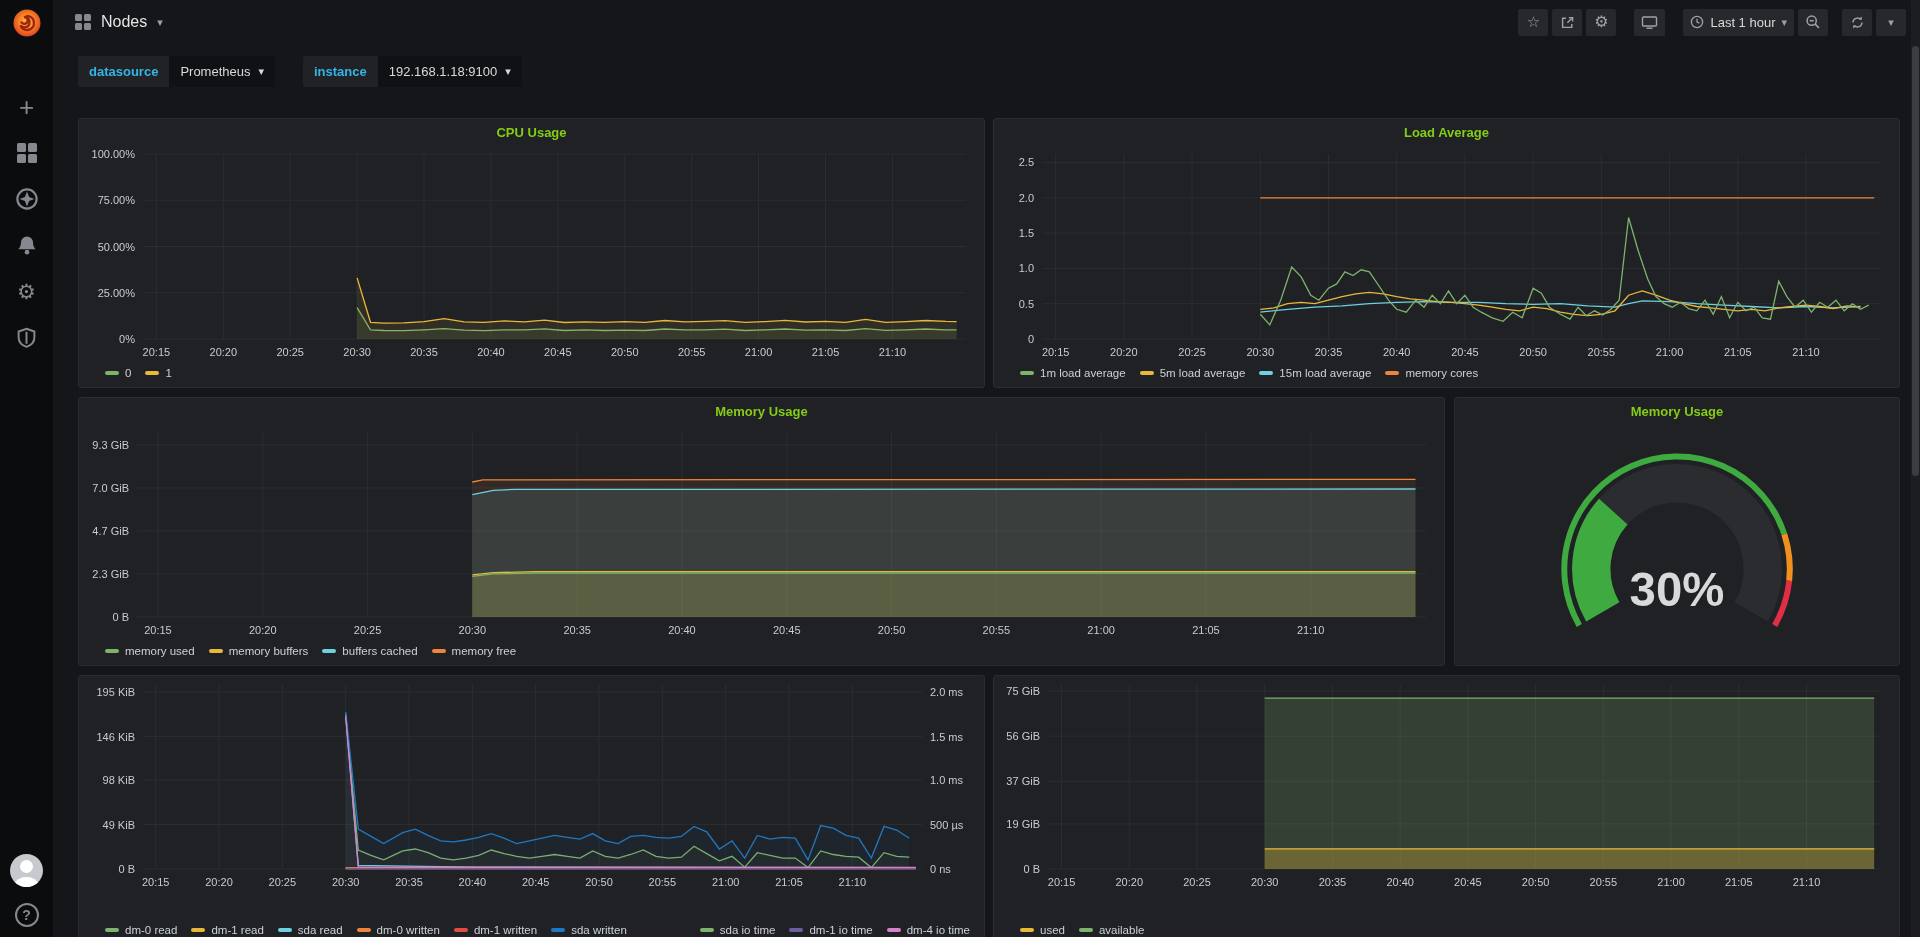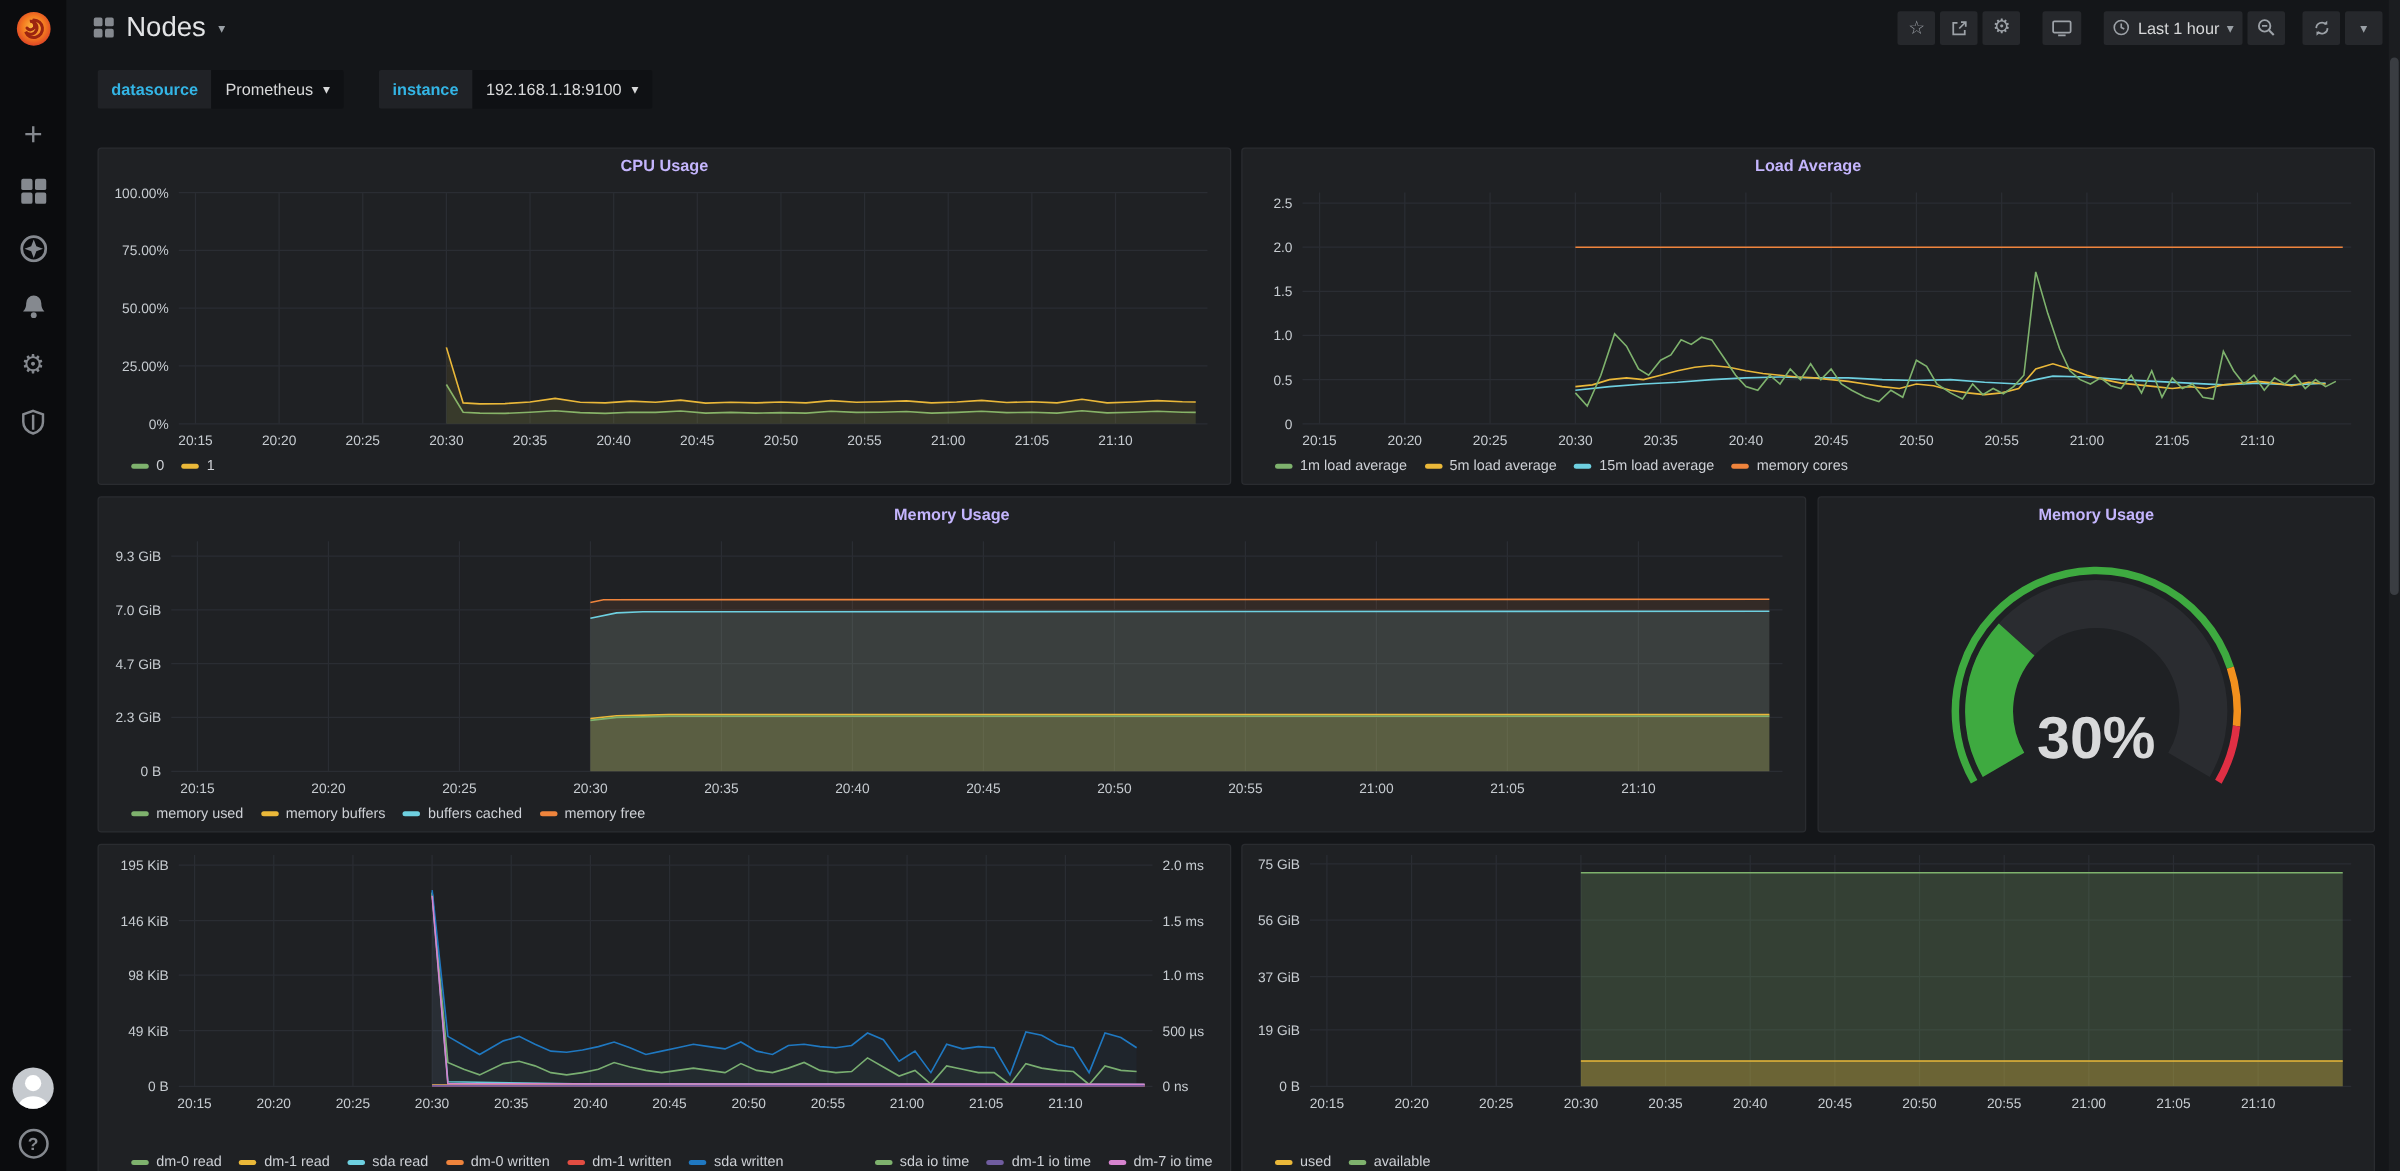--- a/index.html
+++ b/index.html
@@ -24,21 +24,21 @@
     color:#85898f; font-size:14px; font-weight:bold; display:flex; align-items:center; justify-content:center; cursor:pointer; }
 
   
   .main { position:absolute; left:53px; top:0; right:0; bottom:0; }
 
   .navbar { position:absolute; left:0; top:0; right:0; height:44px; display:flex;
     align-items:center; justify-content:space-between; padding:0 14px 0 22px; }
   .nav-left { display:flex; align-items:center; gap:10px; cursor:pointer; }
   .gridicon { display:grid; grid-template-columns:7px 7px; grid-template-rows:7px 7px; gap:2px; }
   .gridicon i { background:#85898f; border-radius:1.5px; }
-  .nav-title { font-size:22px; color:#e3e4e6; }
+  .nav-title { font-size:16px; color:#e3e4e6; }
   .caret { color:#9aa0a6; font-size:11px; }
   .nav-right { display:flex; align-items:center; gap:4px; }
   .tbtn { height:27px; min-width:30px; padding:0 7px; background:#26282c; border:none; border-radius:2px;
     color:#9da2a8; display:flex; align-items:center; justify-content:center; gap:6px; cursor:pointer;
     font-family:"Liberation Sans",sans-serif; font-size:13px; }
   .tbtn svg { stroke:#9da2a8; fill:none; }
   .tbtn.txt { color:#d8d9da; }
   .gap { width:10px; }
   .star-glyph { font-size:15px; }
   .gear-glyph { font-size:16px; line-height:1; }
@@ -48,21 +48,21 @@
   .var-label { background:#202226; color:#33b5e5; font-weight:600; font-size:13px;
     display:flex; align-items:center; padding:0 11px; }
   .var-value { background:#0f1114; border:none; color:#d8d9da; font-size:13px;
     display:flex; align-items:center; gap:8px; padding:0 11px; cursor:pointer;
     font-family:"Liberation Sans",sans-serif; }
 
   
   .panel { position:absolute; background:#1f2124; border:1px solid #2a2c30; border-radius:3px;
     display:flex; flex-direction:column; }
   .p-title { height:27px; line-height:27px; text-align:center; font-size:13px; font-weight:600;
-    color:#c4b5fd; cursor:pointer; flex:none; }
+    color:#84cc16; cursor:pointer; flex:none; }
   .p-body { flex:1; position:relative; }
   .p-body .chart { position:absolute; left:0; top:0; right:0; bottom:0; }
   .p-legend { height:24px; flex:none; display:flex; align-items:center; gap:14px;
     font-size:11.5px; color:#cdd0d5; padding:0 14px 4px 26px; }
   .p-legend.split { justify-content:space-between; }
   .p-legend .grp { display:flex; align-items:center; gap:14px; }
   .lg-item { display:inline-flex; align-items:center; gap:6px; cursor:pointer; white-space:nowrap; }
   .lg-item i { width:14px; height:4px; border-radius:2px; display:inline-block; }
 
   svg.plot text { font-family:"Liberation Sans",sans-serif; font-size:11px; fill:#c7ccd1; }
@@ -502,21 +502,21 @@
           <span class="lg-item">
             <i style="background: rgb(126, 178, 109);"></i>
             <span>sda io time</span>
           </span>
           <span class="lg-item">
             <i style="background: rgb(112, 93, 160);"></i>
             <span>dm-1 io time</span>
           </span>
           <span class="lg-item">
             <i style="background: rgb(214, 131, 206);"></i>
-            <span>dm-7 io time</span>
+            <span>dm-4 io time</span>
           </span>
         </div>
       </div>
   </section>
 
   <section class="panel" style="left:940px; top:675px; width:907px; height:270px;">
     <div class="p-body">
         <div class="chart"><svg class="plot" width="905" height="217" xmlns="http://www.w3.org/2000/svg">
             <line x1="67.54471544715447" y1="8" x2="67.54471544715447" y2="193" stroke="#2a2d33"></line>
             <line x1="135.2682926829268" y1="8" x2="135.2682926829268" y2="193" stroke="#2a2d33"></line>

